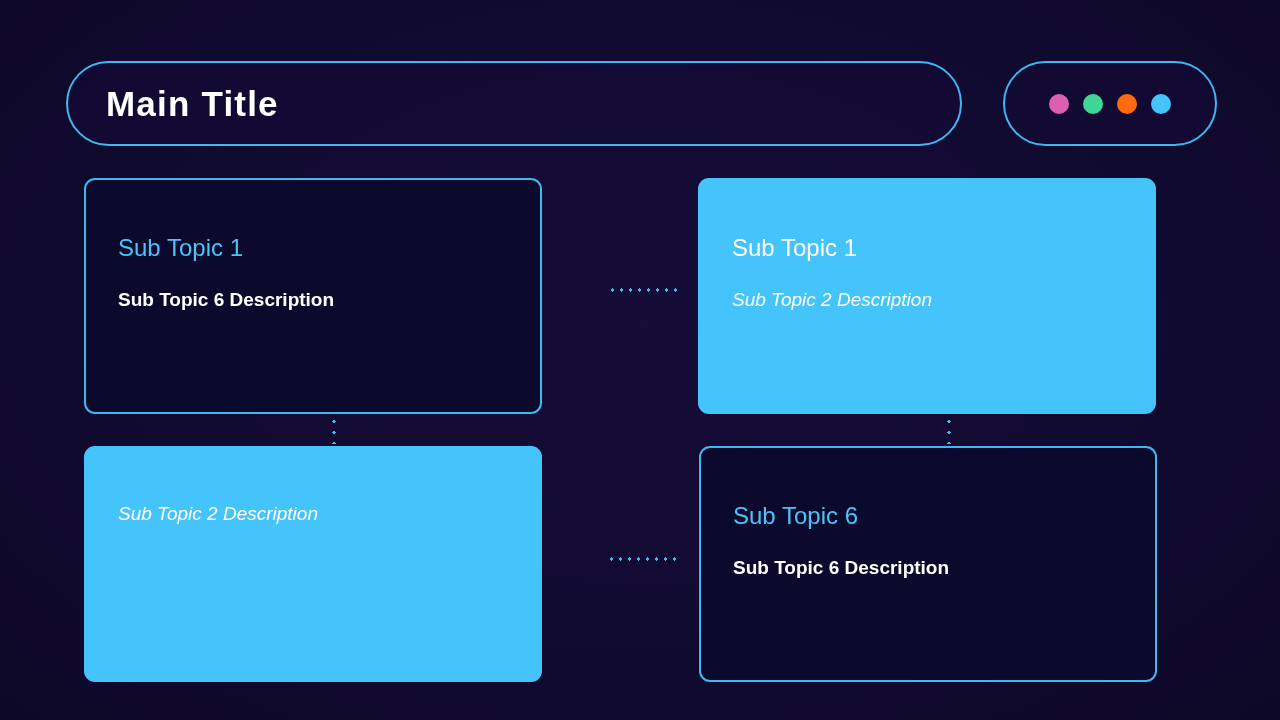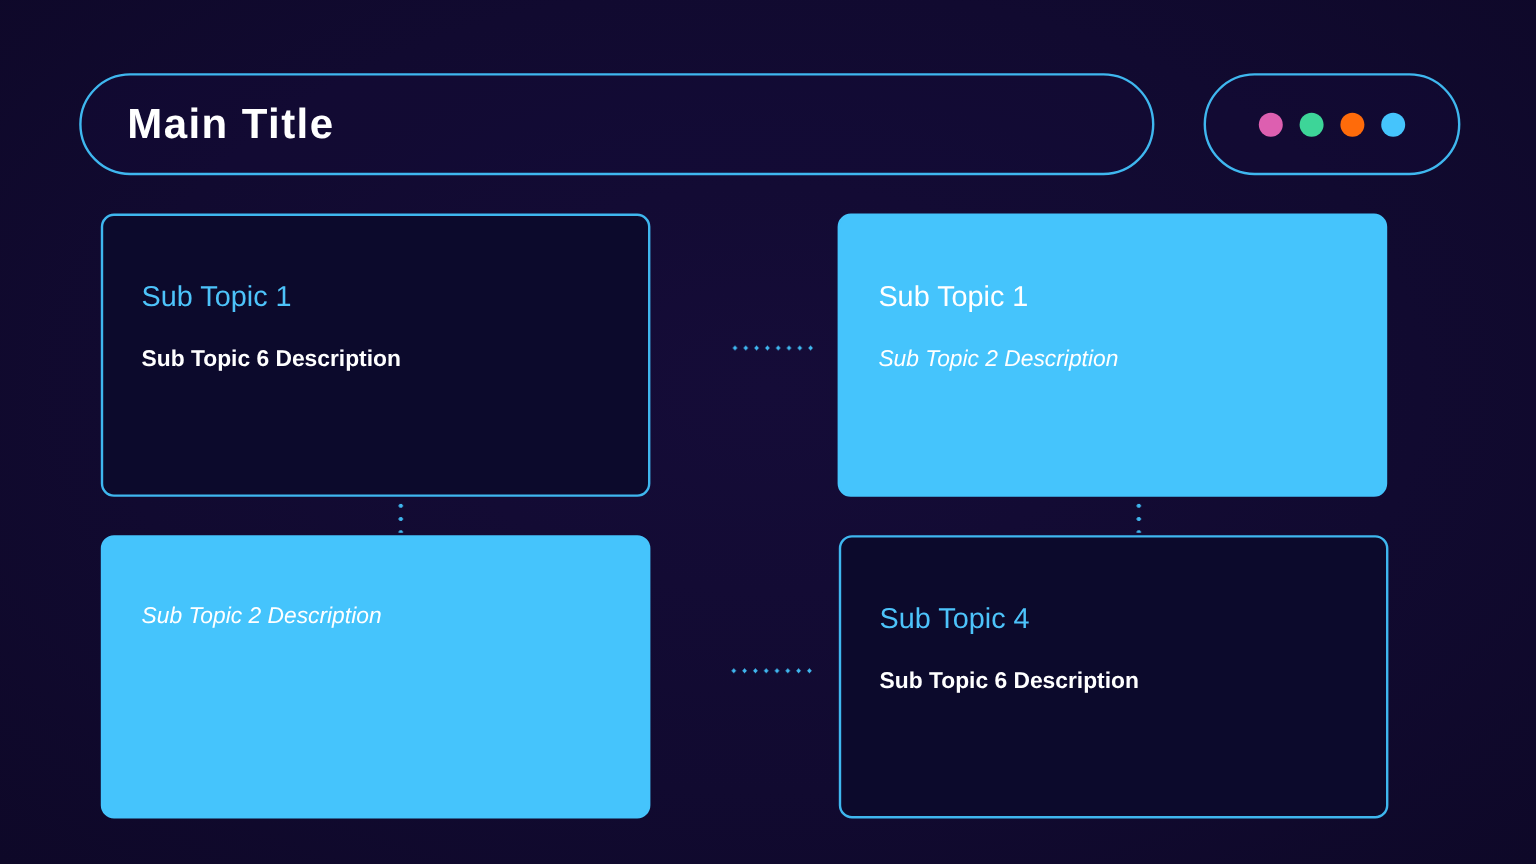--- a/index.html
+++ b/index.html
@@ -178,17 +178,17 @@
   <div class="card filled" id="card-2">
     <div class="card-title">Sub Topic 1</div>
     <div class="card-desc">Sub Topic 2 Description</div>
   </div>
 
   <div class="card filled" id="card-3">
     <div class="card-desc">Sub Topic 2 Description</div>
   </div>
 
   <div class="card outline" id="card-4">
-    <div class="card-title">Sub Topic 4</div>
+    <div class="card-title">Sub Topic 6</div>
     <div class="card-desc">Sub Topic 6 Description</div>
   </div>
 
 </div>
 
 </body></html>

